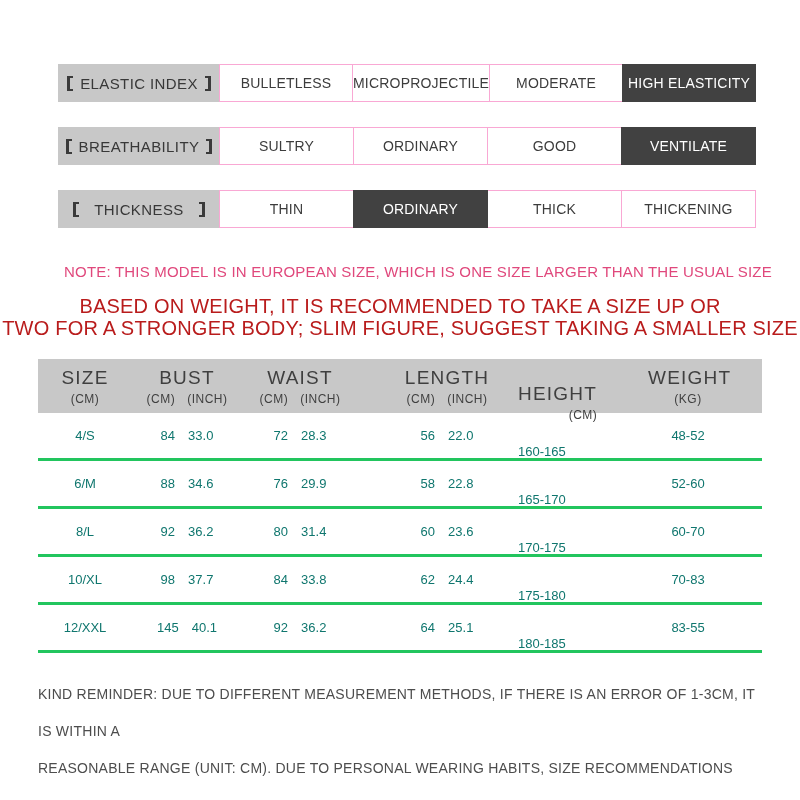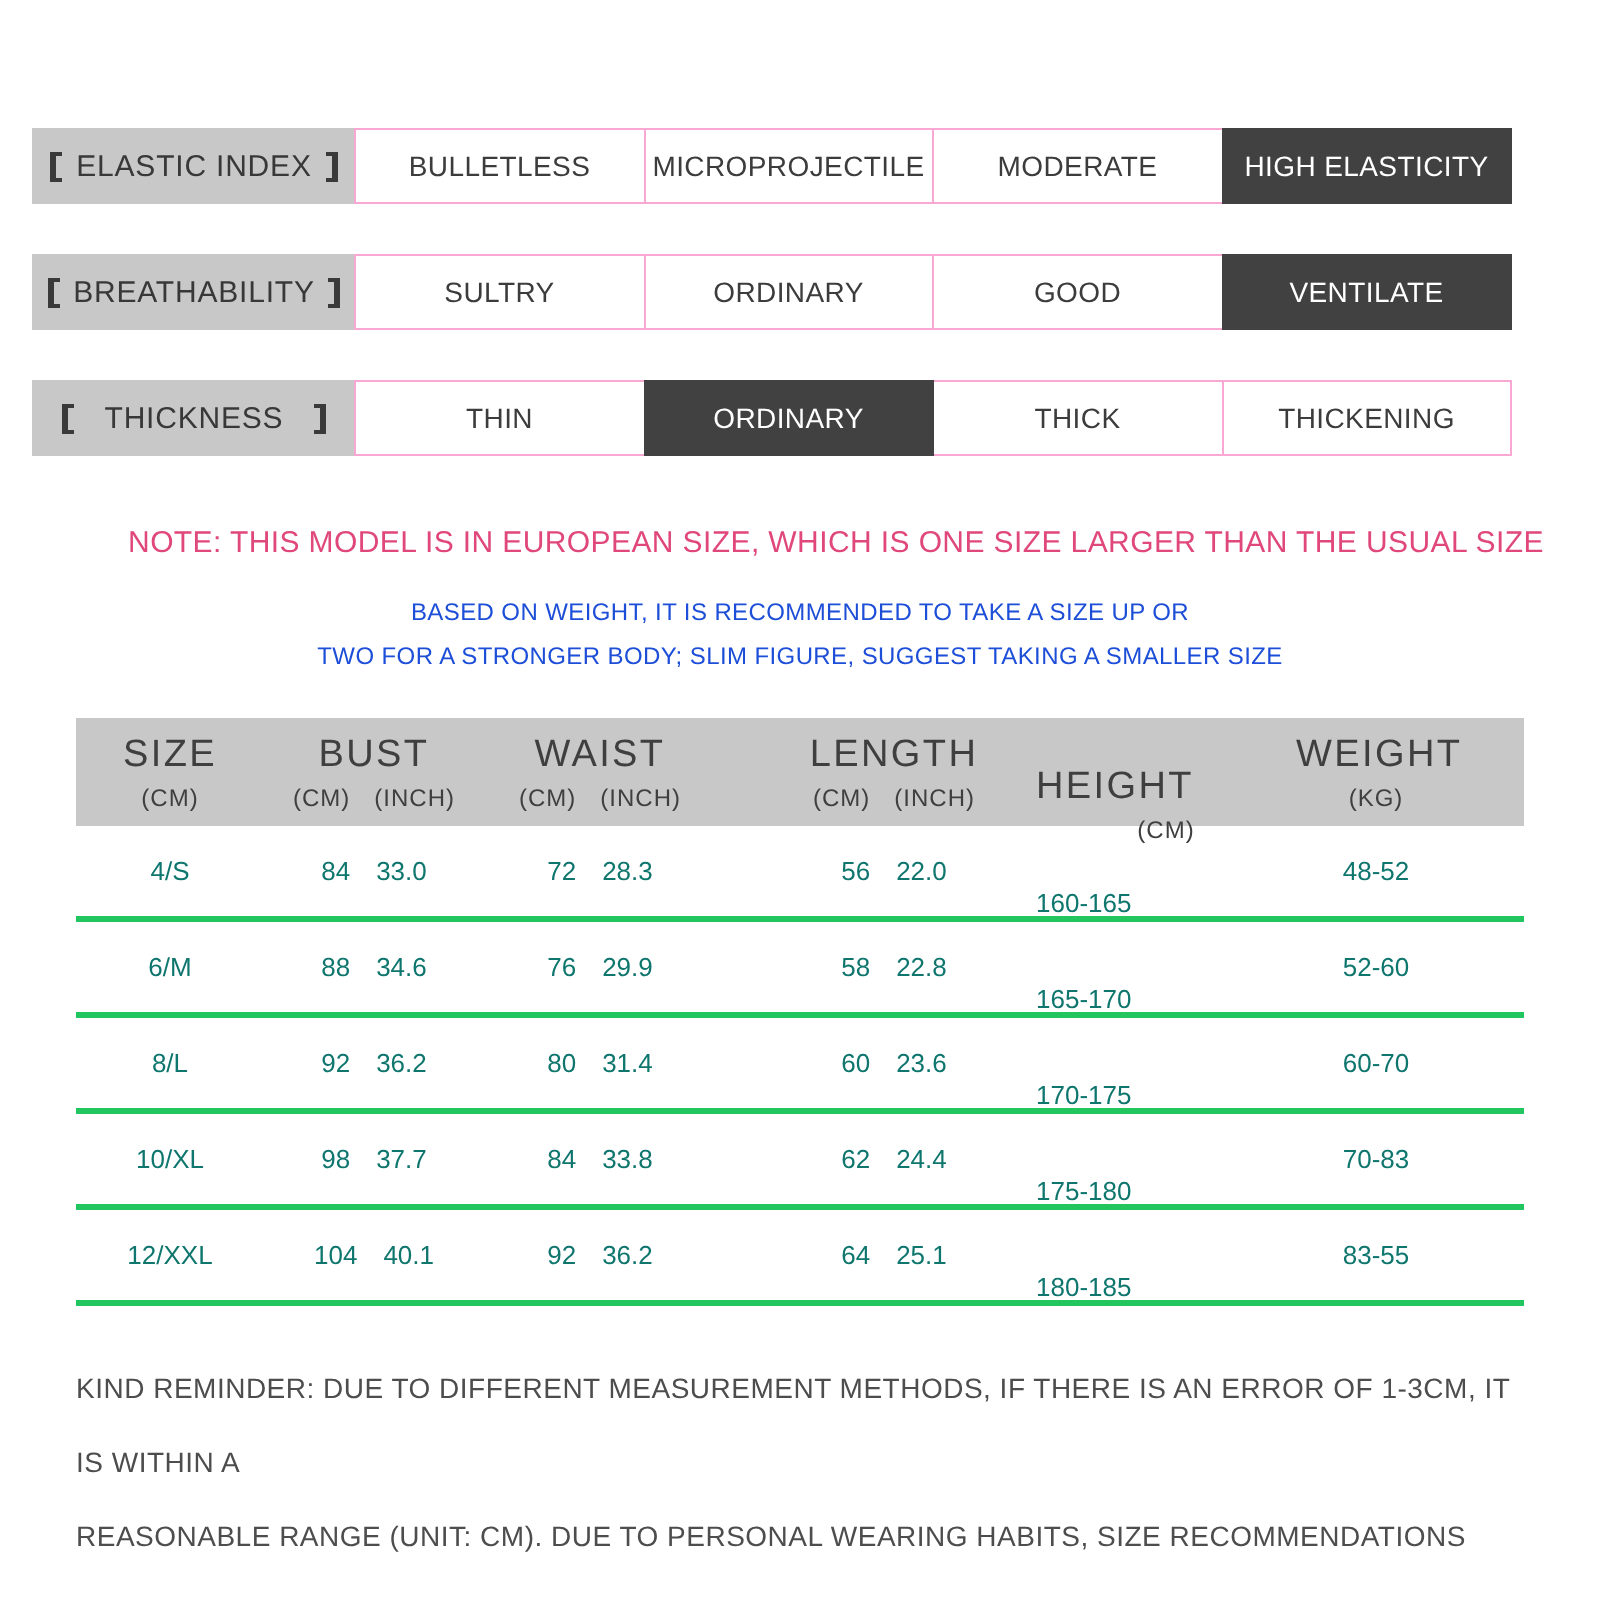--- a/index.html
+++ b/index.html
@@ -5,42 +5,42 @@
   html,body{margin:0;padding:0;background:#ffffff;}
   body{
     width:800px;height:800px;
     font-family:"Liberation Sans","DejaVu Sans",sans-serif;
     color:#3a3a3a;
     -webkit-font-smoothing:antialiased;
   }
   .page{position:relative;width:800px;height:800px;overflow:hidden;}
 
   
-  .spec-section{padding:64px 44px 0 16px;}
+  .spec-section{padding:64px 44px 0 16px;margin-left:42px;}
   .spec-row{display:flex;height:38px;margin-bottom:25px;}
   .spec-label{
     width:162px;flex:none;background:#c8c8c8;
     display:flex;align-items:center;justify-content:center;
     font-size:15px;letter-spacing:.4px;color:#383838;
   }
   .brk{display:inline-block;width:6px;height:15px;box-sizing:border-box;flex:none;}
   .brk-l{border-left:3px solid #3a3a3a;border-top:2px solid #3a3a3a;border-bottom:2px solid #3a3a3a;margin-right:7px;}
   .brk-r{border-right:3px solid #3a3a3a;border-top:2px solid #3a3a3a;border-bottom:2px solid #3a3a3a;margin-left:7px;}
   .spec-label.wide .brk-l{margin-right:15px;}
   .spec-label.wide .brk-r{margin-left:15px;}
   .spec-opt{
     flex:1;border:1px solid #f9a8d4;margin-left:-1px;box-sizing:border-box;
     display:flex;align-items:center;justify-content:center;
     font-size:14px;letter-spacing:.2px;background:#fff;color:#3c3c3c;
   }
   .spec-opt.selected{background:#414141;border-color:#414141;color:#ffffff;z-index:1;}
 
   
   .note{margin-top:35px;text-align:center;font-size:15px;letter-spacing:.2px;color:#e0487c;padding-left:36px;}
-  .advice{margin-top:15px;text-align:center;font-size:12px;line-height:22px;color:#1d4ed8;letter-spacing:.2px;}
+  .advice{margin-top:15px;text-align:center;font-size:20px;line-height:22px;color:#b91c1c;letter-spacing:.2px;}
 
   
   .size-table{margin:20px 38px 0 38px;width:724px;}
   .t-flex{display:flex;align-items:center;}
   .col-size{width:94px;flex:none;text-align:center;}
   .col-bust{width:110px;flex:none;text-align:center;}
   .col-waist{width:116px;flex:none;text-align:center;}
   .col-length{width:114px;flex:none;margin-left:32px;text-align:center;}
   .col-height{width:130px;flex:none;margin-left:14px;text-align:left;margin-top:32px;}
   .col-weight{width:80px;flex:none;text-align:center;}
@@ -217,21 +217,21 @@
         <span>62</span>
         <span>24.4</span>
       </div>
       <div class="col-height">175-180</div>
       <div class="col-weight">70-83</div>
     </div>
 
     <div class="t-row t-flex">
       <div class="col-size">12/XXL</div>
       <div class="col-bust pair">
-        <span>104</span>
+        <span>145</span>
         <span>40.1</span>
       </div>
       <div class="col-waist pair">
         <span>92</span>
         <span>36.2</span>
       </div>
       <div class="col-length pair">
         <span>64</span>
         <span>25.1</span>
       </div>

